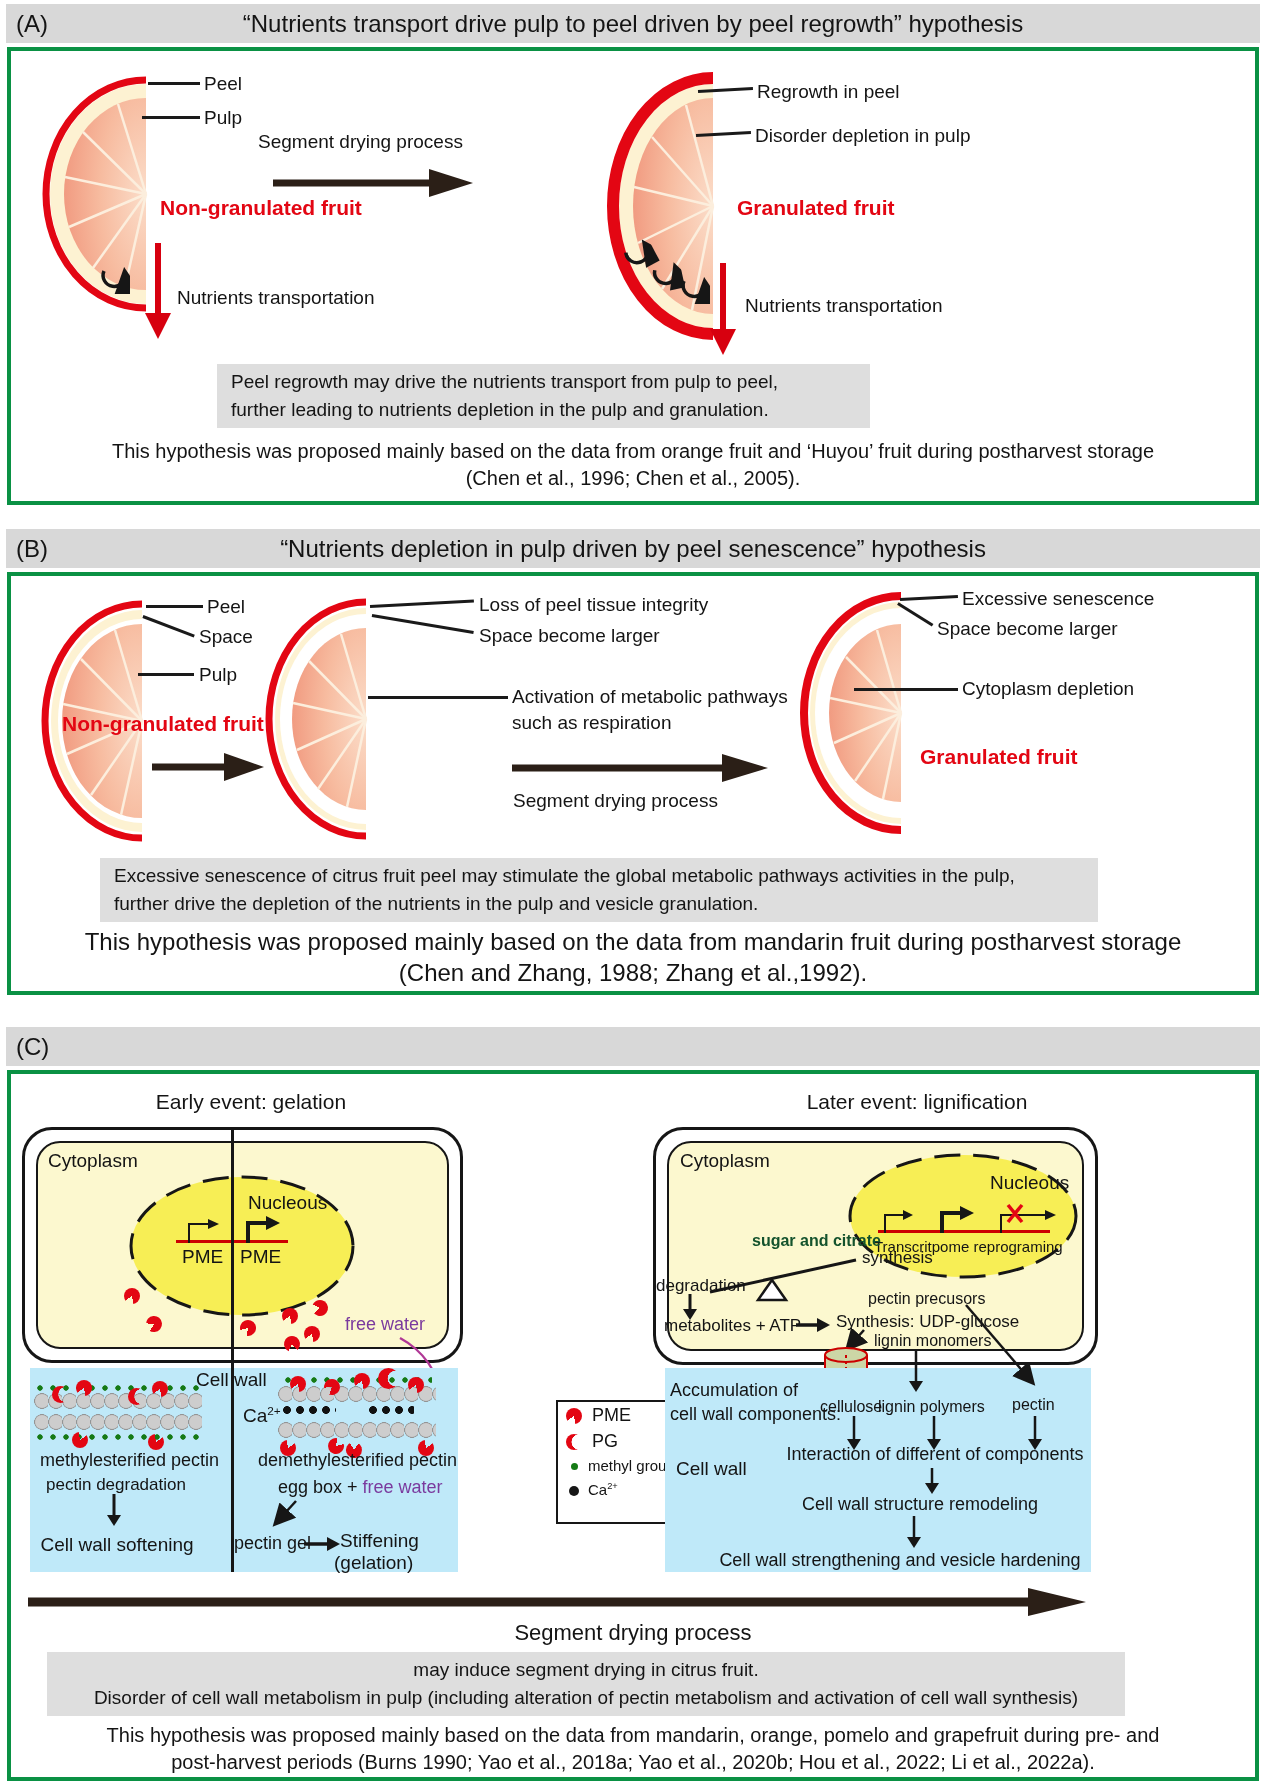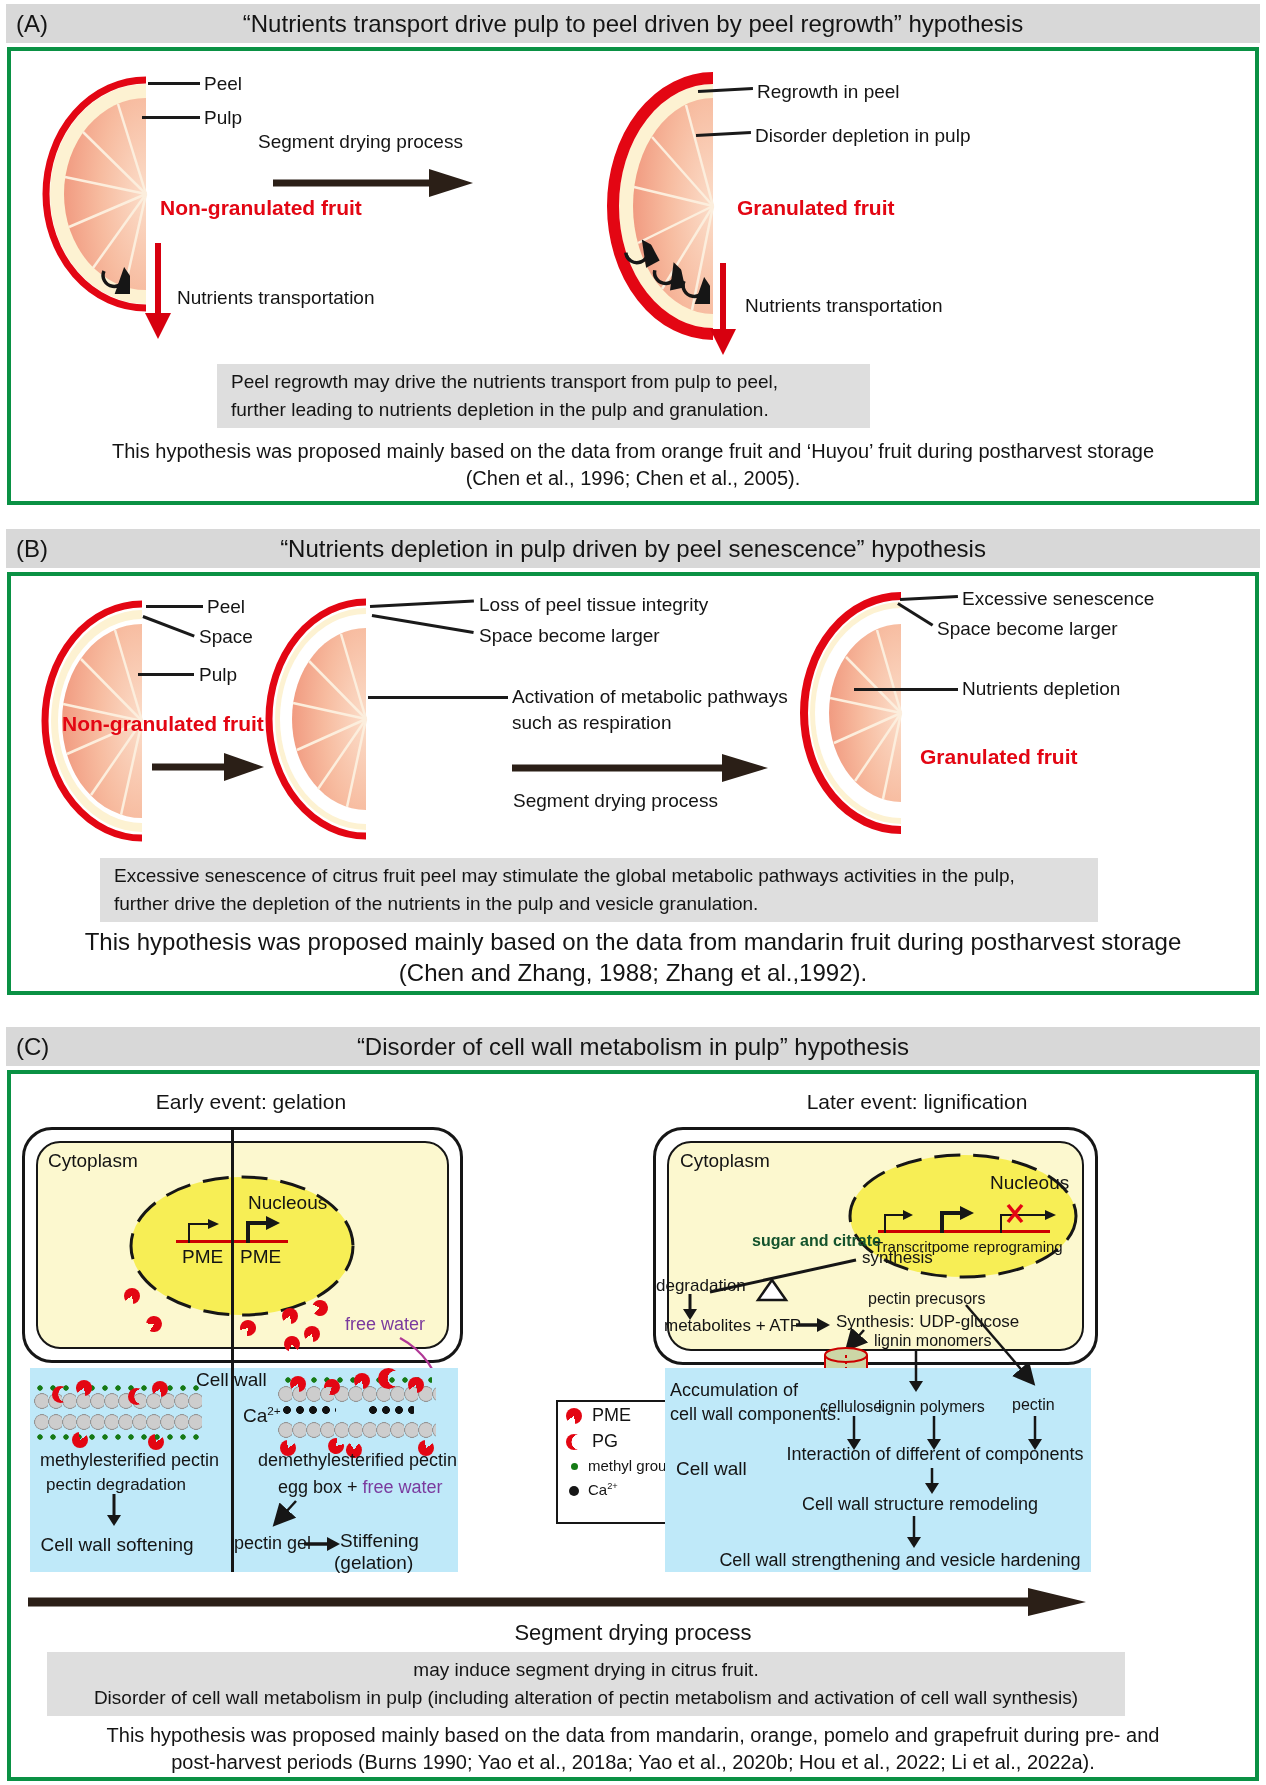--- a/index.html
+++ b/index.html
@@ -214,35 +214,34 @@
     <line x1="102" y1="123" x2="35" y2="153"></line>
       <line x1="102" y1="123" x2="56" y2="191"></line>
       <line x1="102" y1="123" x2="84" y2="209"></line>
   </g>
 </svg>
 <div class="line" style="left:900px;top:598px;width:58px;transform:rotate(-3deg)"></div>
 <span class="lbl" style="left:962px;top:588px">Excessive senescence</span>
 <div class="line" style="left:898px;top:602px;width:41px;transform:rotate(32deg)"></div>
 <span class="lbl" style="left:937px;top:618px">Space become larger</span>
 <div class="line" style="left:854px;top:688px;width:104px"></div>
-<span class="lbl" style="left:962px;top:678px">Nutrients depletion</span>
+<span class="lbl" style="left:962px;top:678px">Cytoplasm depletion</span>
 <span class="lbl red" style="left:920px;top:745px;font-size:21px">Granulated fruit</span>
 
 <div class="grayb" style="left:100px;top:858px;width:998px">
   <div>Excessive senescence of citrus fruit peel may stimulate the global metabolic pathways activities in the pulp,</div>
   <div>further drive the depletion of the nutrients in the pulp and vesicle granulation.</div>
 </div>
 <div class="basisB" style="top:926px">
   <div>This hypothesis was proposed mainly based on the data from mandarin fruit during postharvest storage</div>
   <div>(Chen and Zhang, 1988; Zhang et al.,1992).</div>
 </div>
 
 <div class="hdr" style="top:1027px">
   <span class="tag">(C)</span>
-  <span class="t">“Disorder of cell wall metabolism in pulp” hypothesis</span>
 </div>
 <div class="gbox" style="top:1070px;height:711px"></div>
 
 <div class="heading" style="left:145px;top:1090px;width:212px">Early event: gelation</div>
 <div class="heading" style="left:795px;top:1090px;width:244px">Later event: lignification</div>
 
 <div class="cellouter" style="left:22px;top:1127px;width:441px;height:236px"></div>
 <div class="cellinner" style="left:36px;top:1141px;width:413px;height:208px"></div>
 <span class="lbl" style="left:48px;top:1150px">Cytoplasm</span>
 <svg class="abs" style="left:126px;top:1174px" width="232" height="146">

